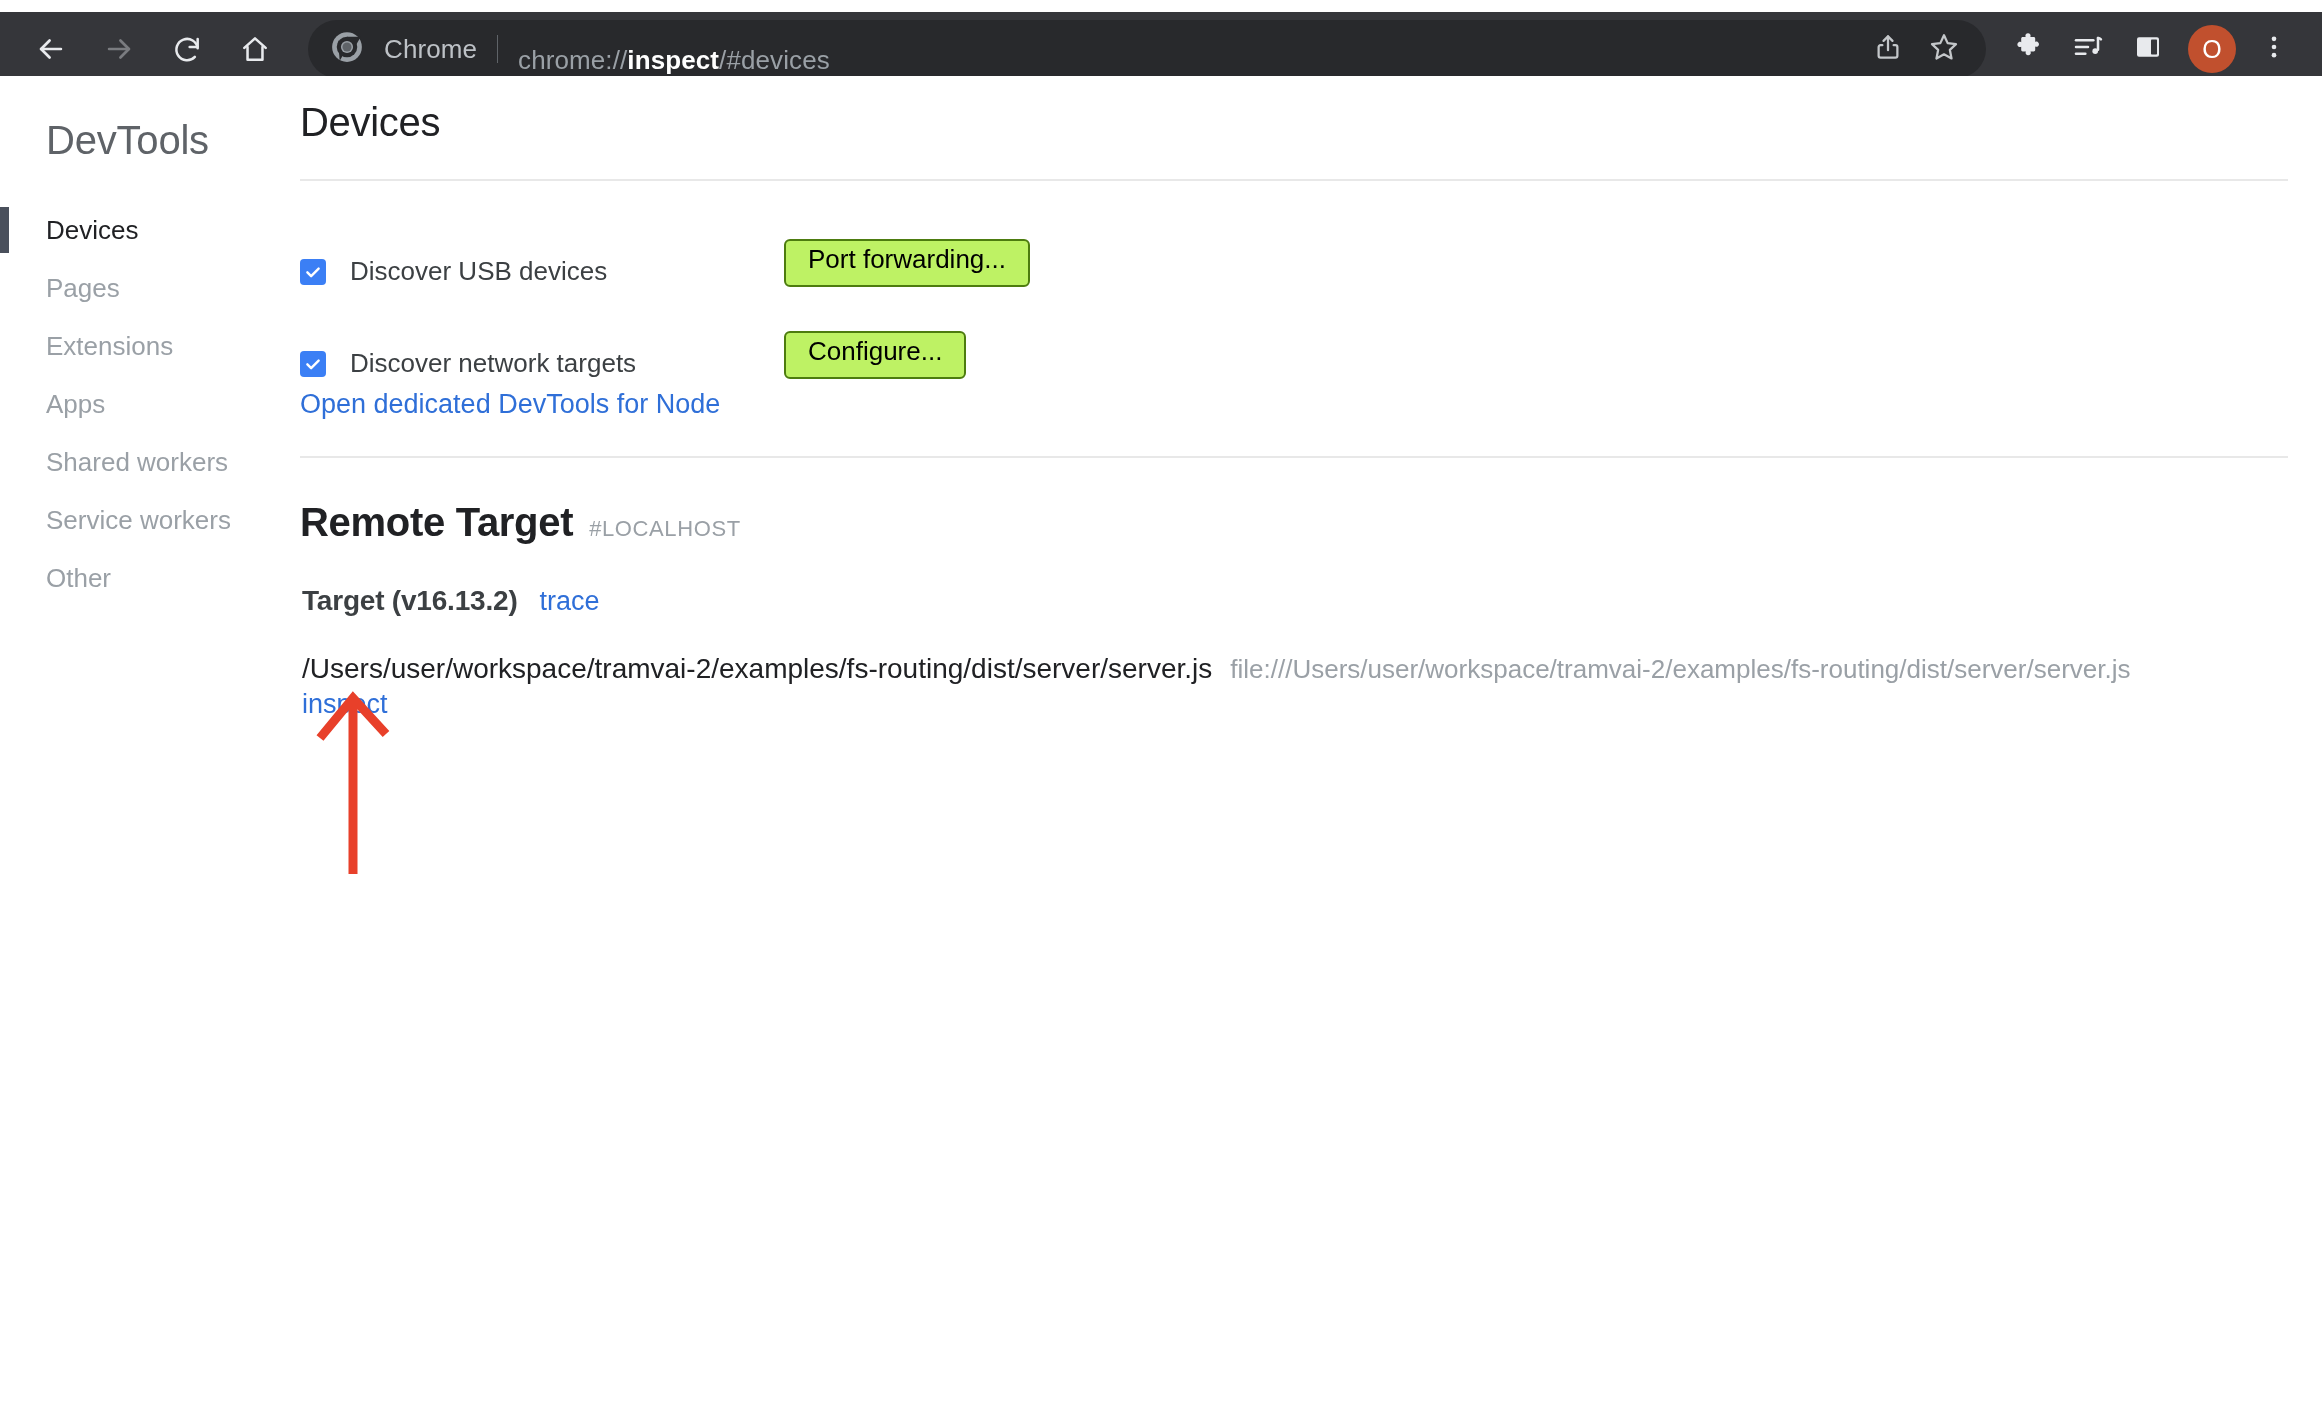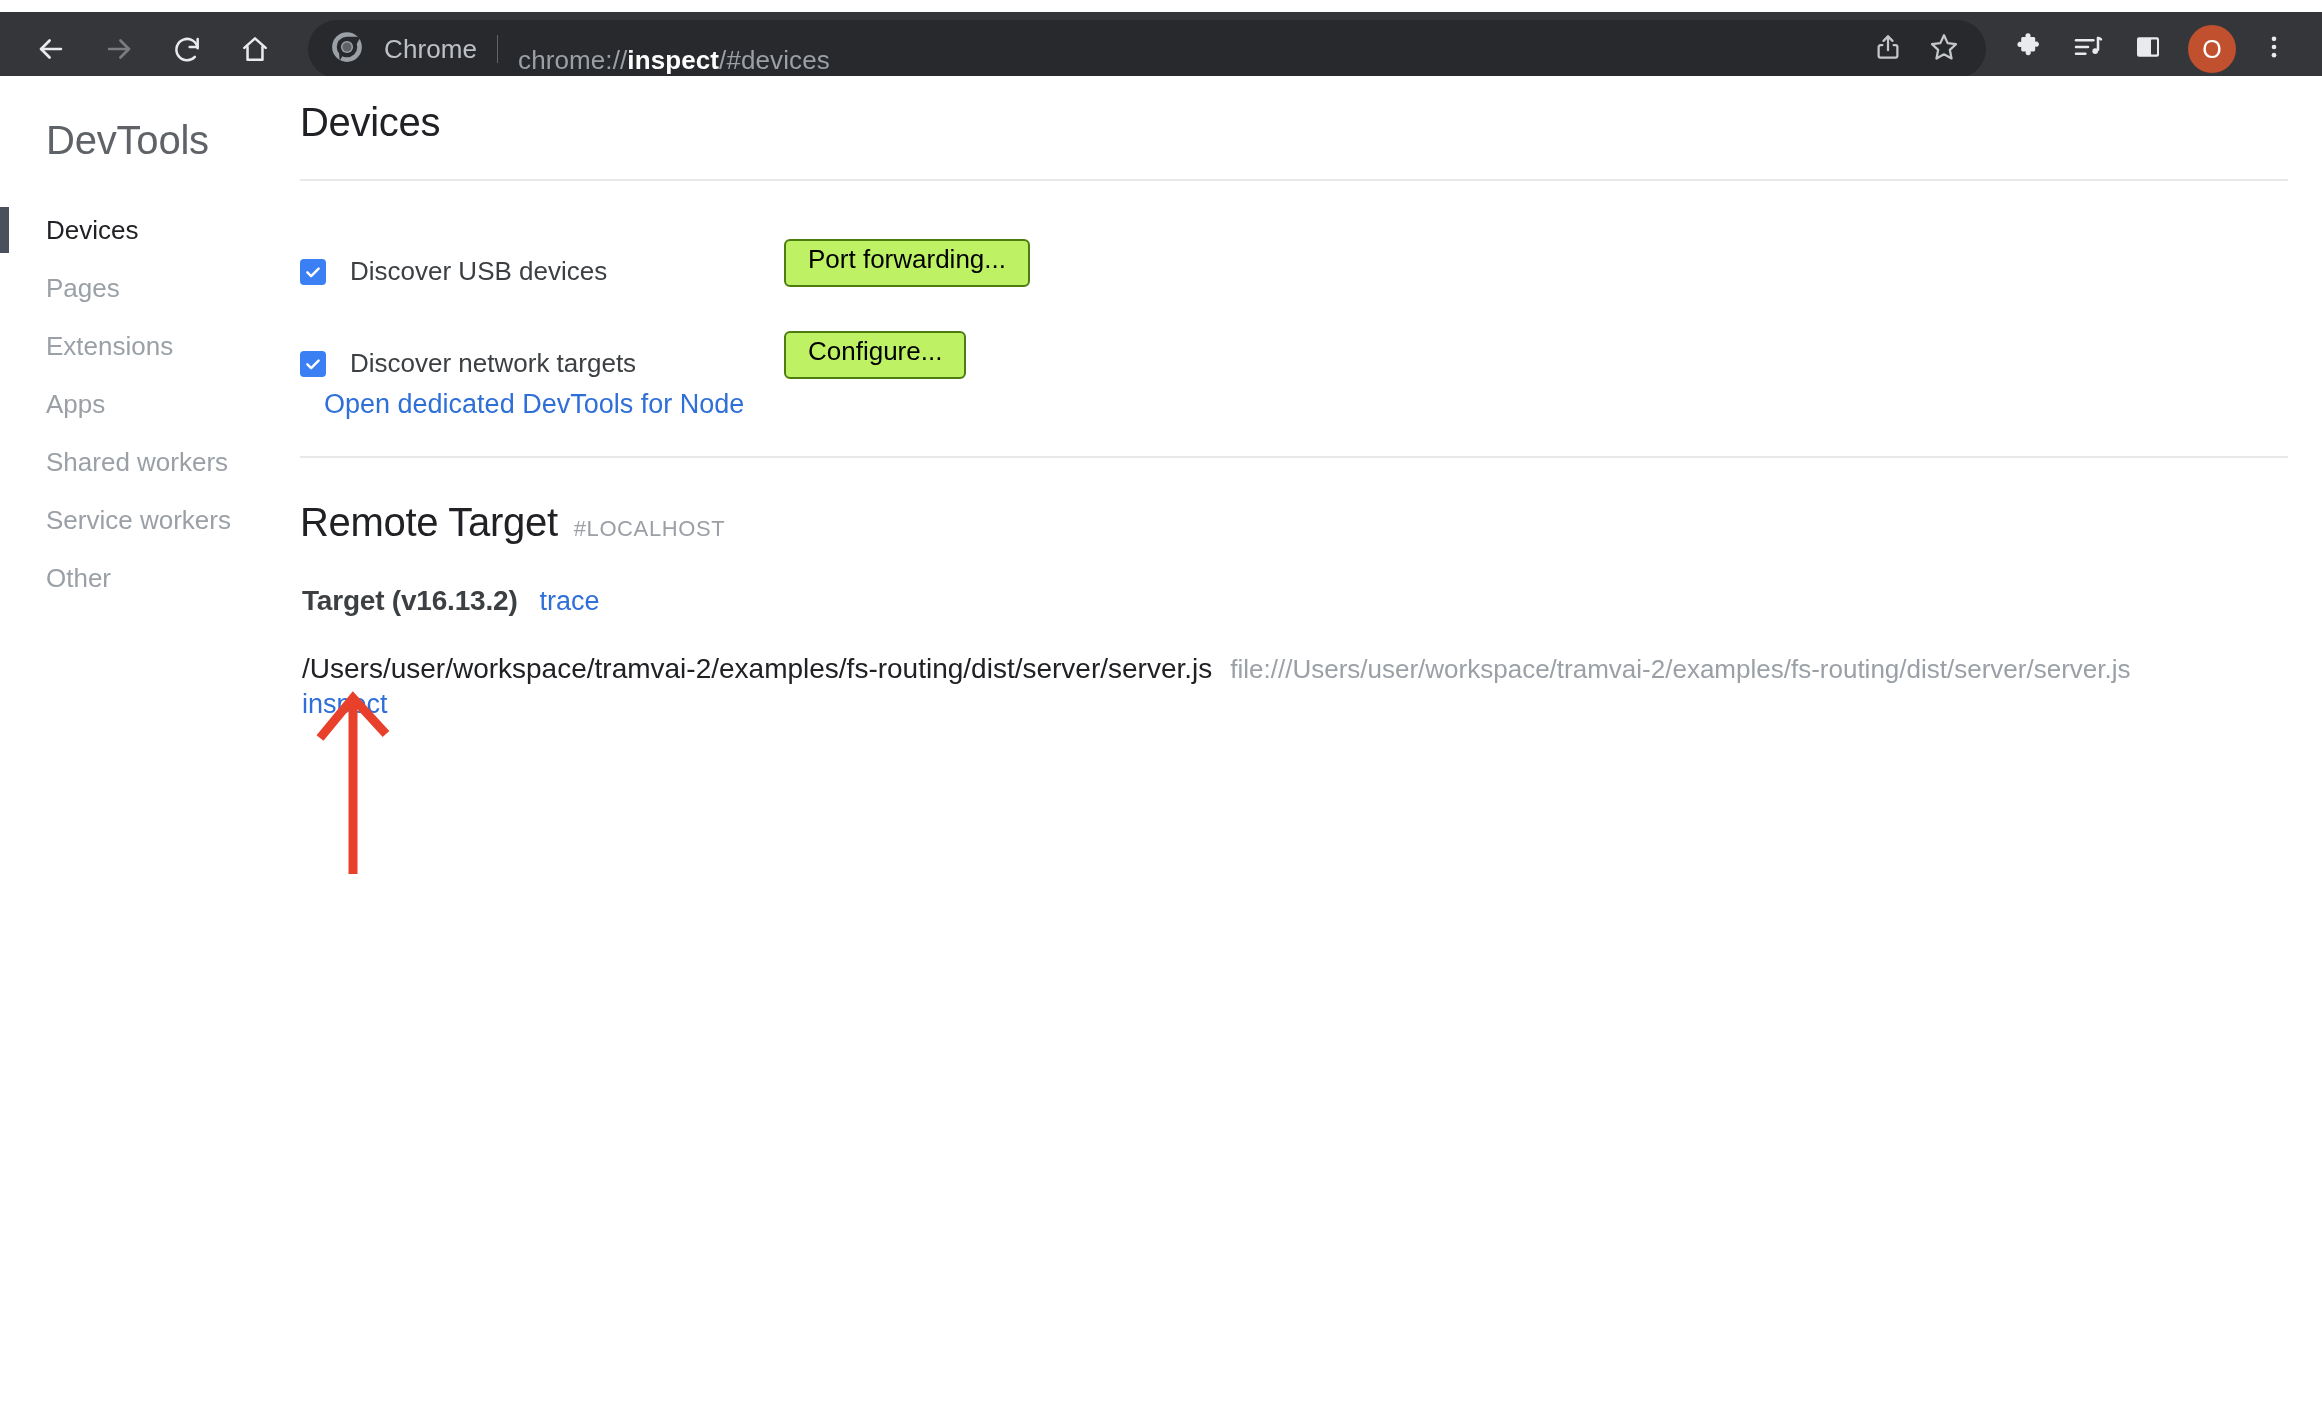--- a/index.html
+++ b/index.html
@@ -213,39 +213,38 @@
     color: #000000;
     padding: 4px 22px 11px;
     cursor: pointer;
     line-height: 1.1;
     white-space: nowrap;
   }
 
   #node-link-row {
     padding-top: 10px;
     padding-bottom: 36px;
-    margin-left: 24px;
   }
   .alink {
     color: #2f6fd8;
     font-size: 27px;
     text-decoration: none;
     cursor: pointer;
   }
 
   #remote-target-section { padding-top: 42px; }
 
   #remote-target-heading {
     display: flex;
     align-items: baseline;
     margin-bottom: 40px;
   }
   #remote-target-title {
     font-size: 40px;
-    font-weight: 400;
+    font-weight: 700;
     color: #202124;
     letter-spacing: -0.3px;
     margin-right: 16px;
   }
   #remote-target-host {
     font-size: 22px;
     color: #9aa0a6;
     letter-spacing: 0.6px;
   }
 

